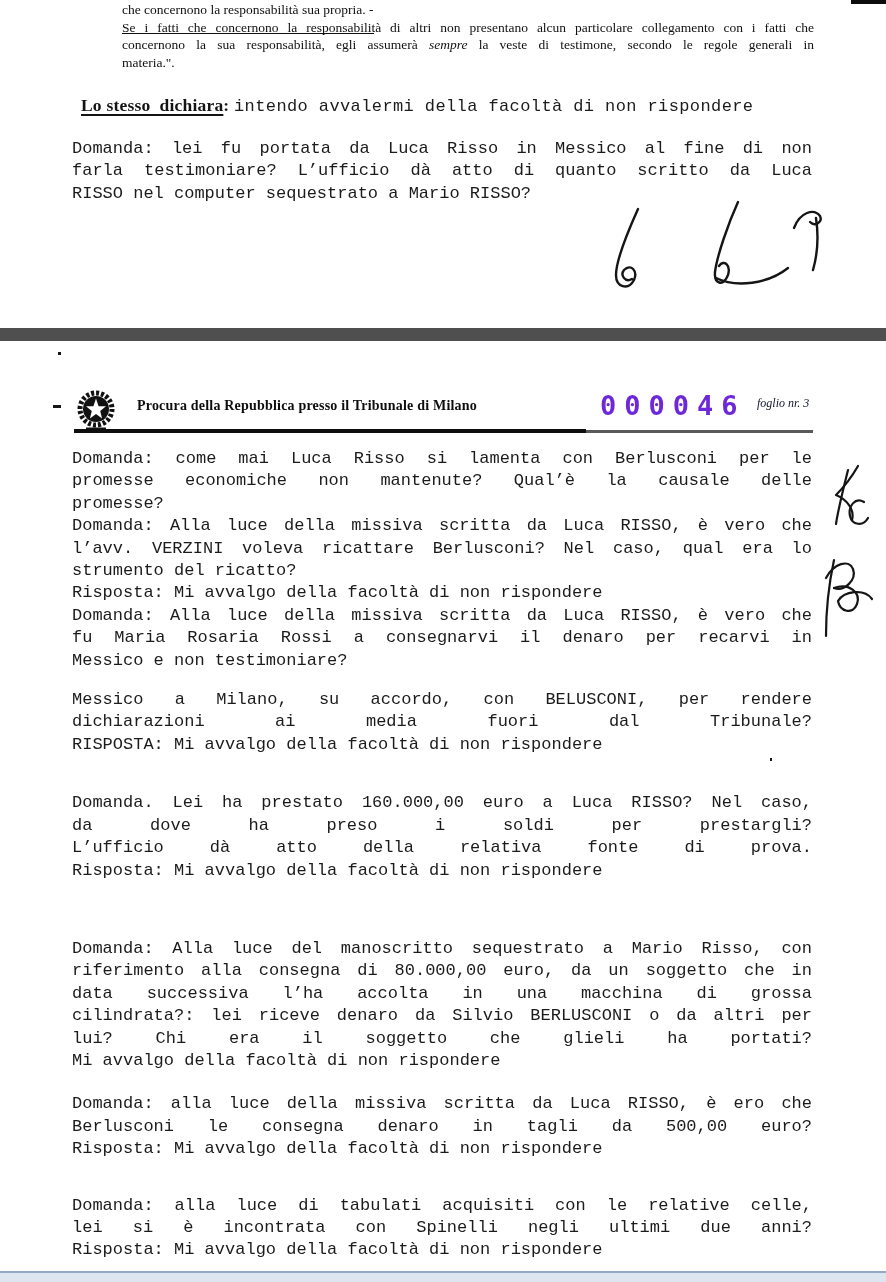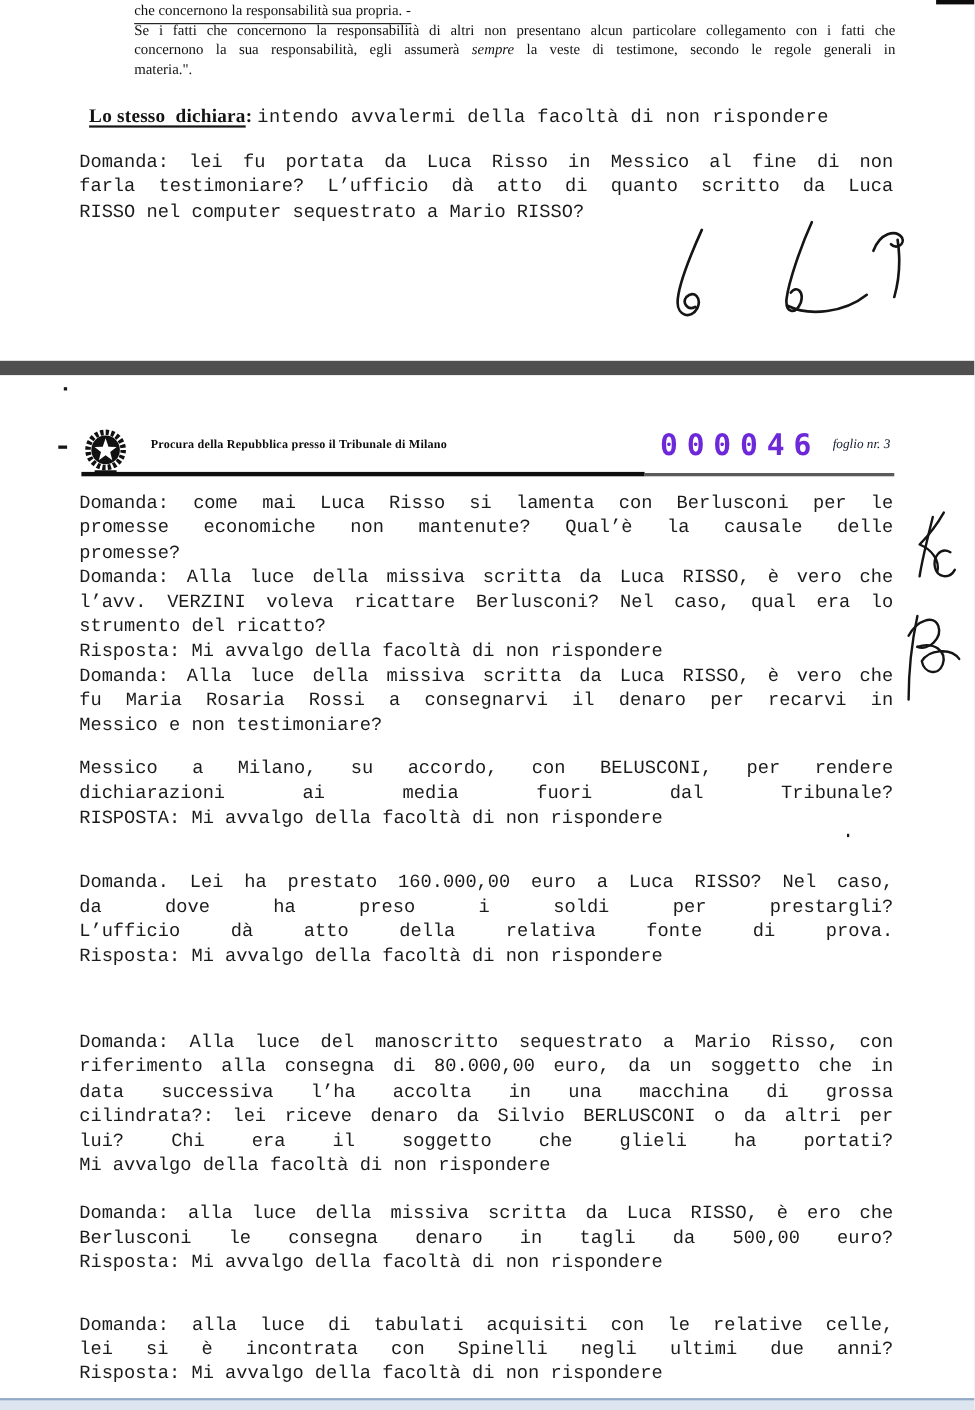--- a/index.html
+++ b/index.html
@@ -4,21 +4,21 @@
 <style>
   html,body{margin:0;padding:0;background:#e8e8e8;}
   #page{
     position:relative;width:886px;height:1282px;background:#ffffff;
     overflow:hidden;color:#141414;
     font-family:"Liberation Serif","DejaVu Serif",serif;
   }
   
   .topfrag{position:absolute;left:122px;top:1px;width:692px;
     font-size:13.5px;line-height:17.5px;color:#101010;}
-  .topfrag .u{border-bottom:1.4px solid #101010;padding-bottom:4px;}
+  .topfrag .u{border-bottom:1.4px solid #101010;padding-bottom:16px;}
   .jser{text-align:justify;text-align-last:justify;}
   .topfrag .last{text-align:left;}
   .cutline{position:absolute;background:#0c0c0c;}
 
   
   .dichiara{position:absolute;left:81px;top:95px;width:760px;white-space:pre;}
   .dichiara .lbl{font-weight:bold;font-size:17.5px;letter-spacing:.2px;
     text-decoration:underline;text-decoration-thickness:2px;text-underline-offset:3px;}
   .mono, .dichiara .txt{
     font-family:"Liberation Mono","DejaVu Sans Mono",monospace;
@@ -34,21 +34,21 @@
   .para{margin:0;}
   .para:nth-child(4){margin-bottom:17px;}
   .para:nth-child(5){margin-bottom:36px;}
   .para:nth-child(6){margin-bottom:56px;}
   .para:nth-child(7){margin-bottom:21px;}
   .para:nth-child(8){margin-bottom:34px;}
 
   
   .sepbar{position:absolute;left:0;top:328px;width:886px;height:13px;}
   .hdr-title{position:absolute;left:137px;top:398px;width:470px;
-    font-weight:bold;font-size:11px;letter-spacing:.2px;color:#0d0d0d;}
+    font-weight:bold;font-size:14px;letter-spacing:.2px;color:#0d0d0d;}
   .stamp{position:absolute;left:600px;top:390px;
     font-family:"DejaVu Sans Mono","Liberation Mono",monospace;
     font-weight:bold;font-size:27px;letter-spacing:8px;color:#6d28d9;}
   .folio{position:absolute;left:757px;top:396px;font-style:italic;
     font-size:12px;color:#0f172a;}
   .hdr-rule-l{position:absolute;left:74px;top:429px;width:512px;height:4px;background:#0e0e0e;}
   .hdr-rule-r{position:absolute;left:586px;top:430px;width:227px;height:3px;background:#5a5a5a;}
   .marginmark{position:absolute;background:#171717;}
 
   

